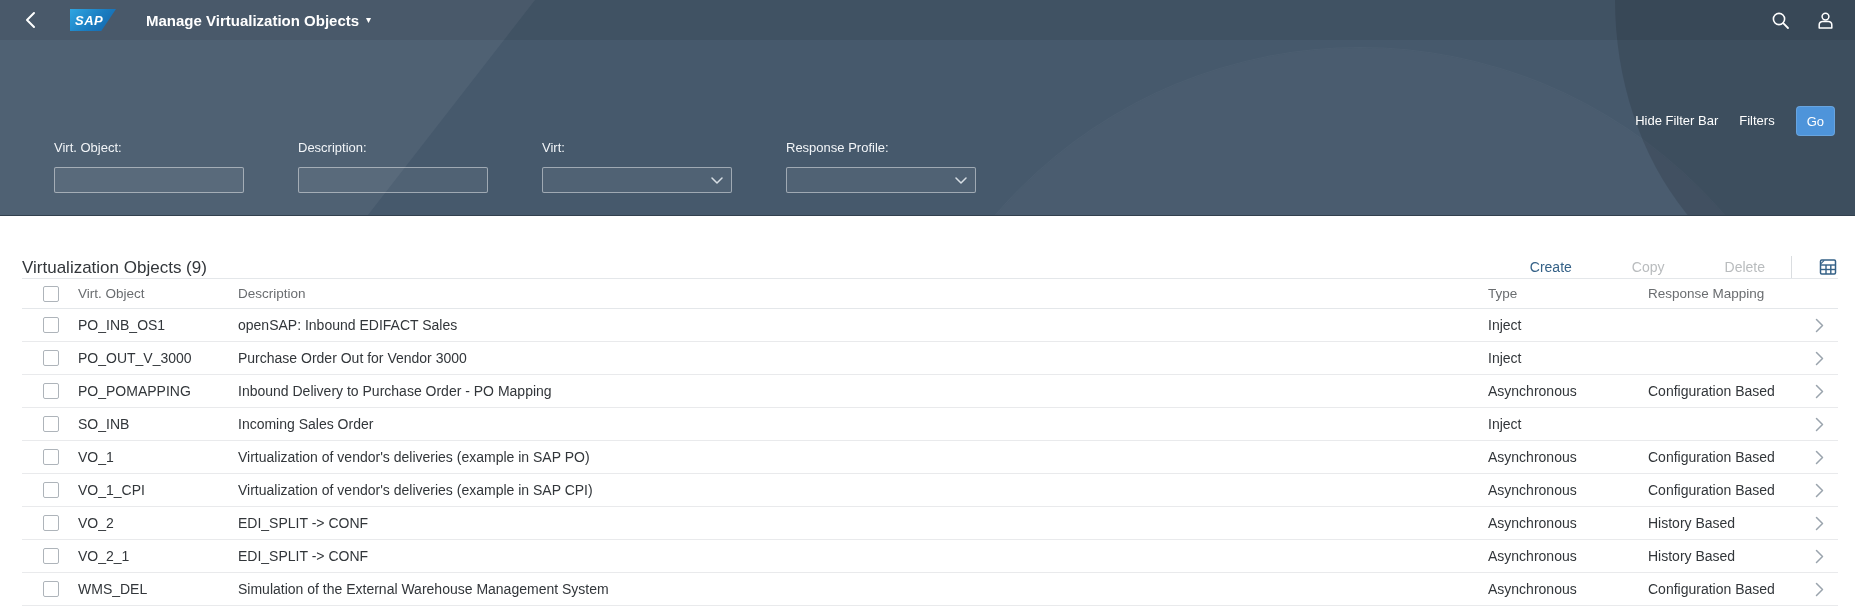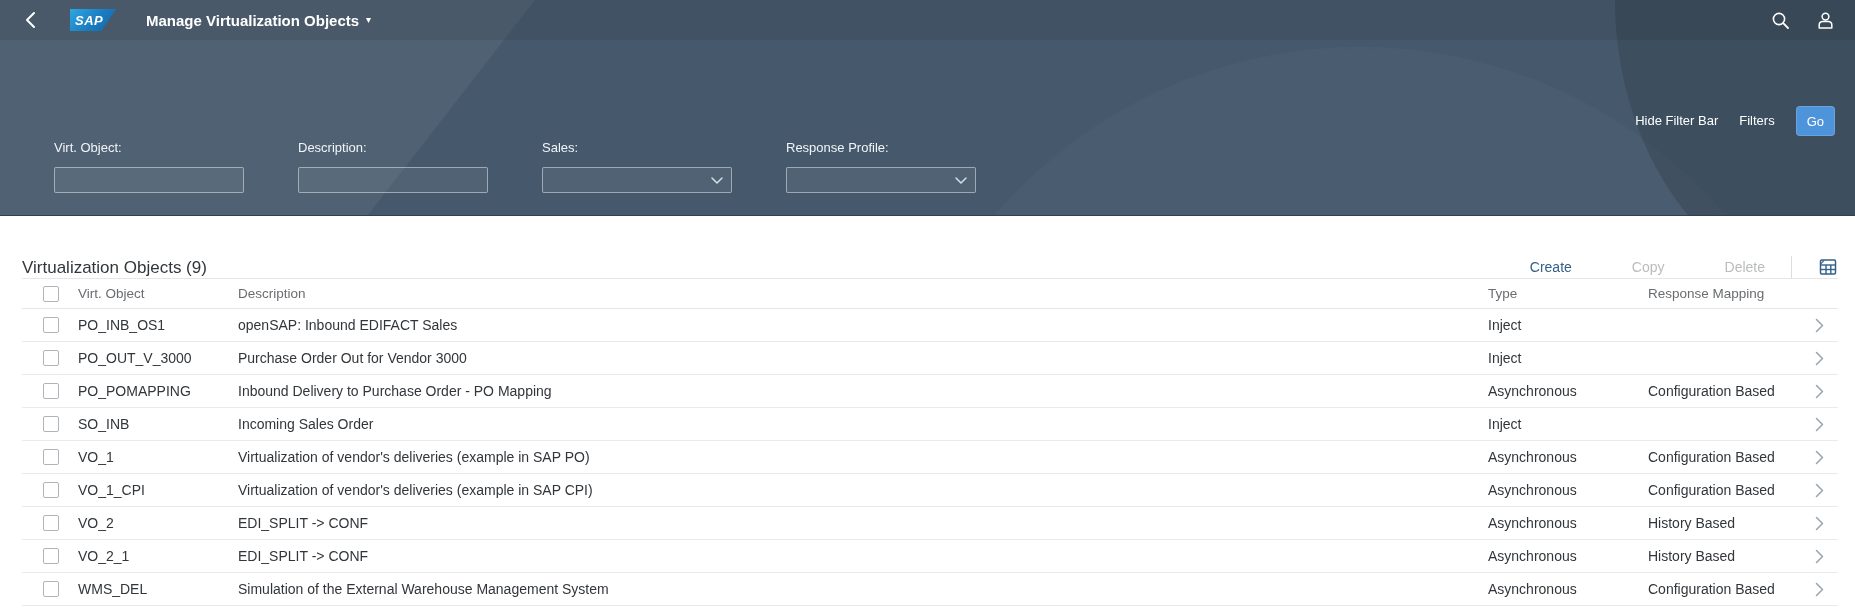--- a/index.html
+++ b/index.html
@@ -127,21 +127,21 @@
   <div class="filter-fields">
     <div class="field">
       <label>Virt. Object:</label>
       <input value="" style="">
     </div>
     <div class="field">
       <label>Description:</label>
       <input value="" style="">
     </div>
     <div class="field">
-      <label>Sales:</label>
+      <label>Virt:</label>
       <div class="select-box">
         <span class="val"></span>
         <svg width="12" height="7" viewBox="0 0 12 7">
           <polyline points="1,1 6,6 11,1" fill="none" stroke="#d7dee4" stroke-width="1.5" stroke-linecap="round" stroke-linejoin="round"></polyline>
         </svg>
       </div>
     </div>
     <div class="field">
       <label>Response Profile:</label>
       <div class="select-box">

